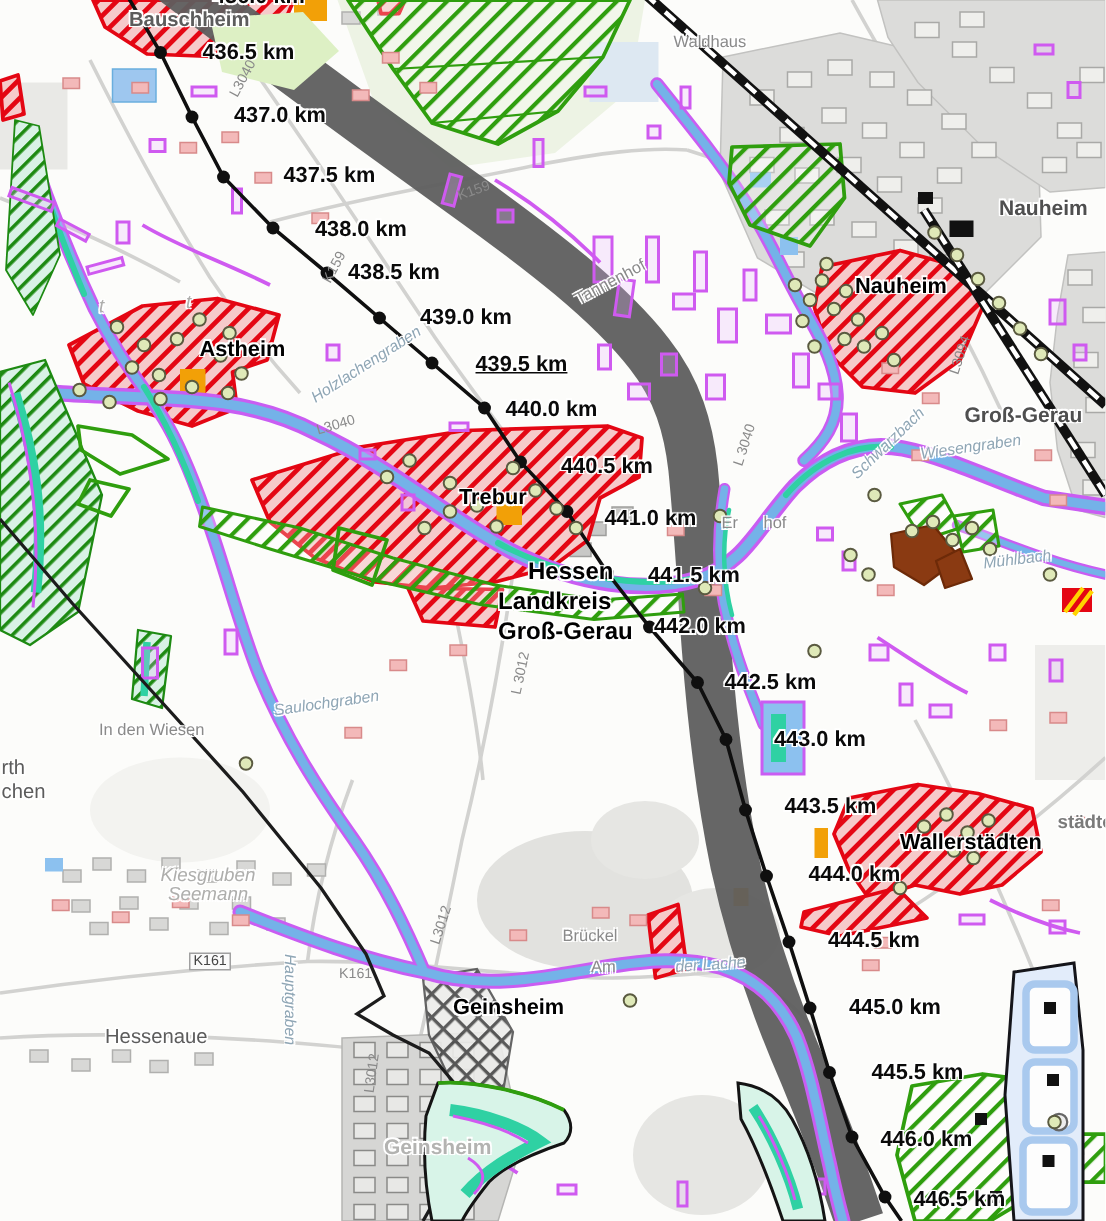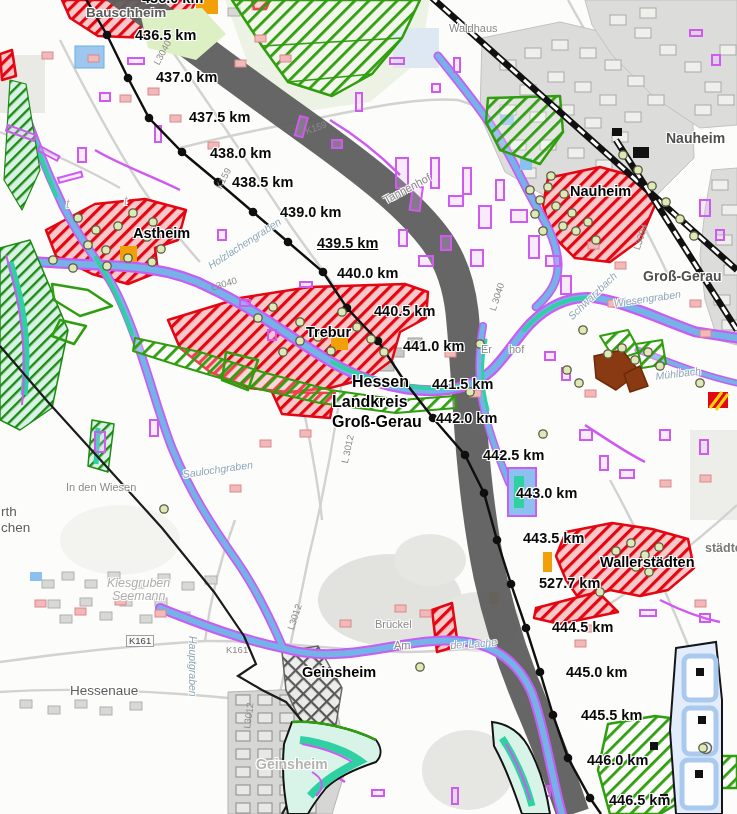--- a/index.html
+++ b/index.html
@@ -526,21 +526,21 @@
       <div class="lbl km" style="left: 280px; top: 205px;">439.0 km</div>
       <div class="lbl km" style="left: 317px; top: 236px; text-decoration: underline;">439.5 km</div>
       <div class="lbl km" style="left: 337px; top: 266px;">440.0 km</div>
       <div class="lbl km" style="left: 374px; top: 304px;">440.5 km</div>
       <div class="lbl km" style="left: 403px; top: 339px;">441.0 km</div>
       <div class="lbl km" style="left: 432px; top: 377px;">441.5 km</div>
       <div class="lbl km" style="left: 436px; top: 411px;">442.0 km</div>
       <div class="lbl km" style="left: 483px; top: 448px;">442.5 km</div>
       <div class="lbl km" style="left: 516px; top: 486px;">443.0 km</div>
       <div class="lbl km" style="left: 523px; top: 531px;">443.5 km</div>
-      <div class="lbl km" style="left: 539px; top: 576px;">527.7 km</div>
+      <div class="lbl km" style="left: 539px; top: 576px;">444.0 km</div>
       <div class="lbl km" style="left: 552px; top: 620px;">444.5 km</div>
       <div class="lbl km" style="left: 566px; top: 665px;">445.0 km</div>
       <div class="lbl km" style="left: 581px; top: 708px;">445.5 km</div>
       <div class="lbl km" style="left: 587px; top: 753px;">446.0 km</div>
       <div class="lbl km" style="left: 609px; top: 793px;">446.5 km</div>
       <div class="lbl town" style="left: 86px; top: 6px; font-weight: bold;">Bauschheim</div>
       <div class="lbl hamlet" style="left: 449px; top: 23px;">Waldhaus</div>
       <div class="lbl town-bold" style="left: 666px; top: 131px;">Nauheim</div>
       <div class="lbl place" style="left: 570px; top: 184px;">Nauheim</div>
       <div class="lbl town-bold" style="left: 643px; top: 269px;">Groß-Gerau</div>

